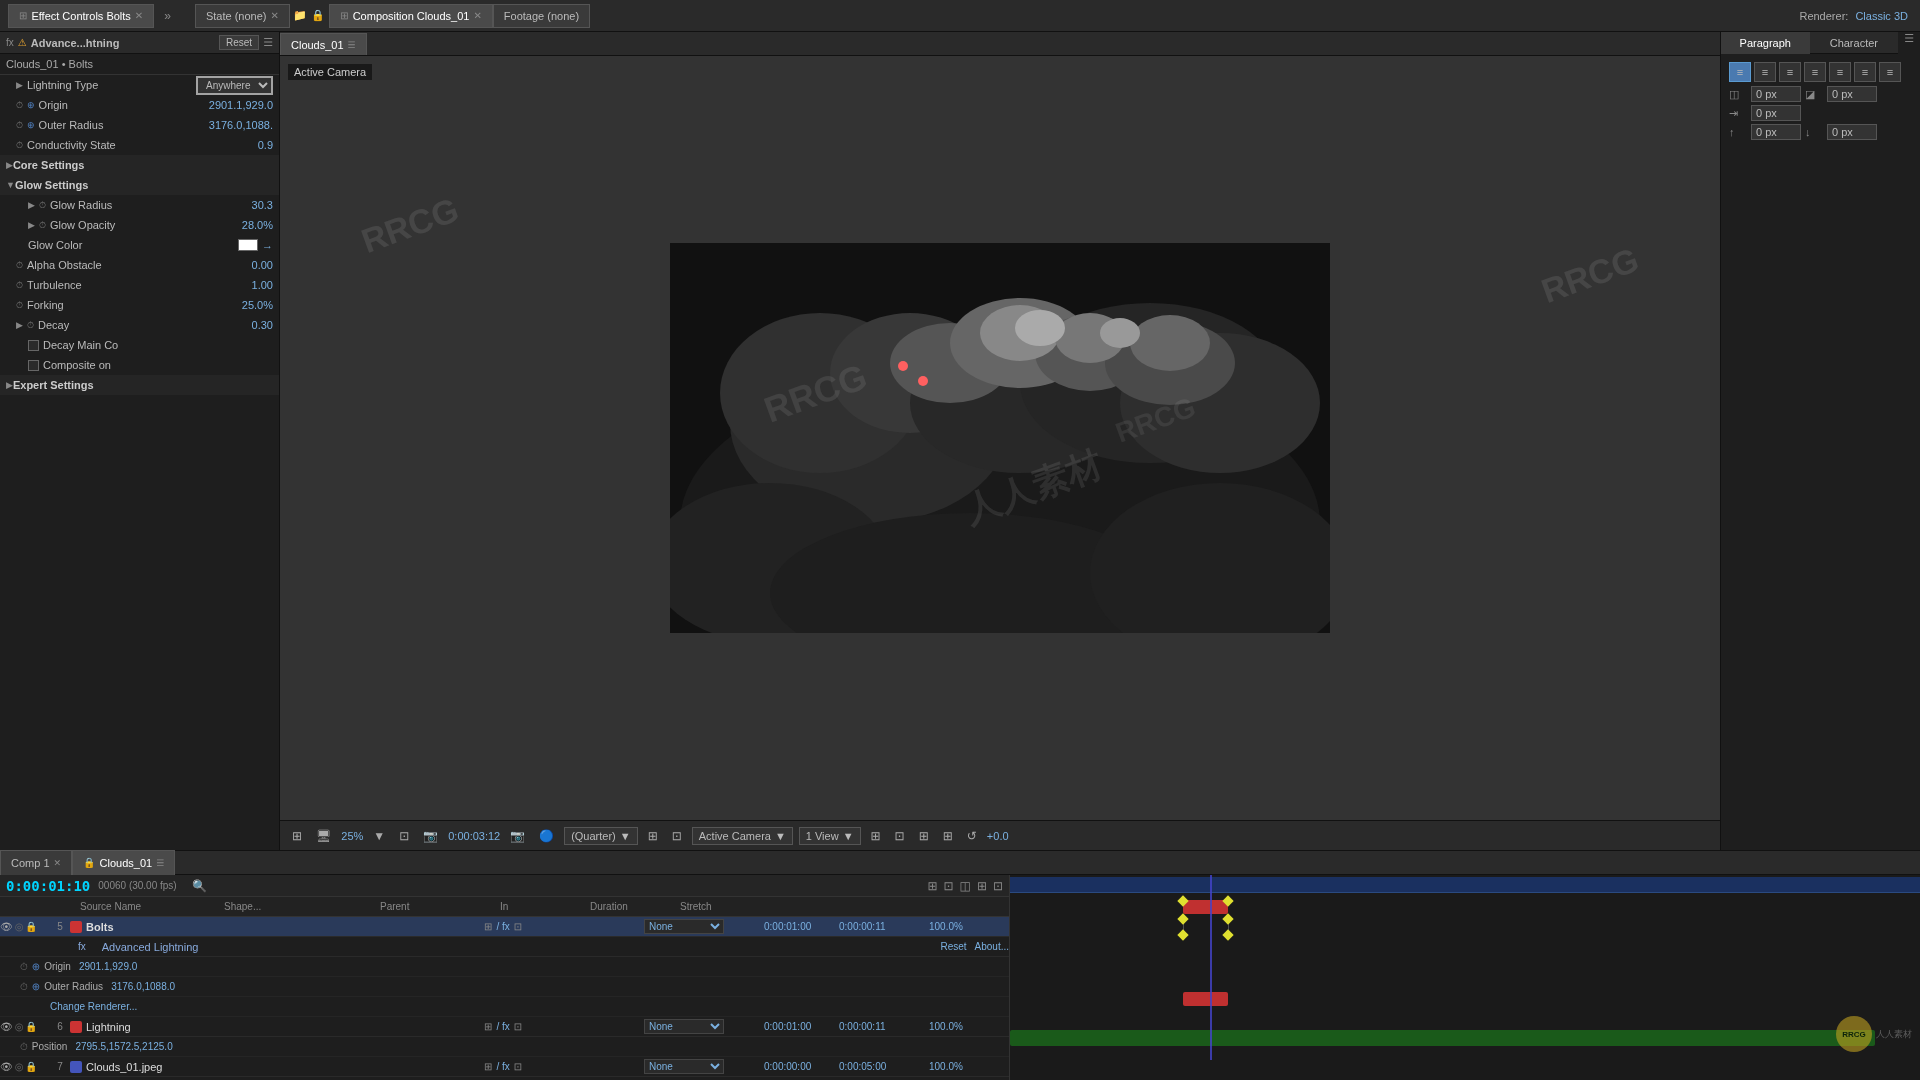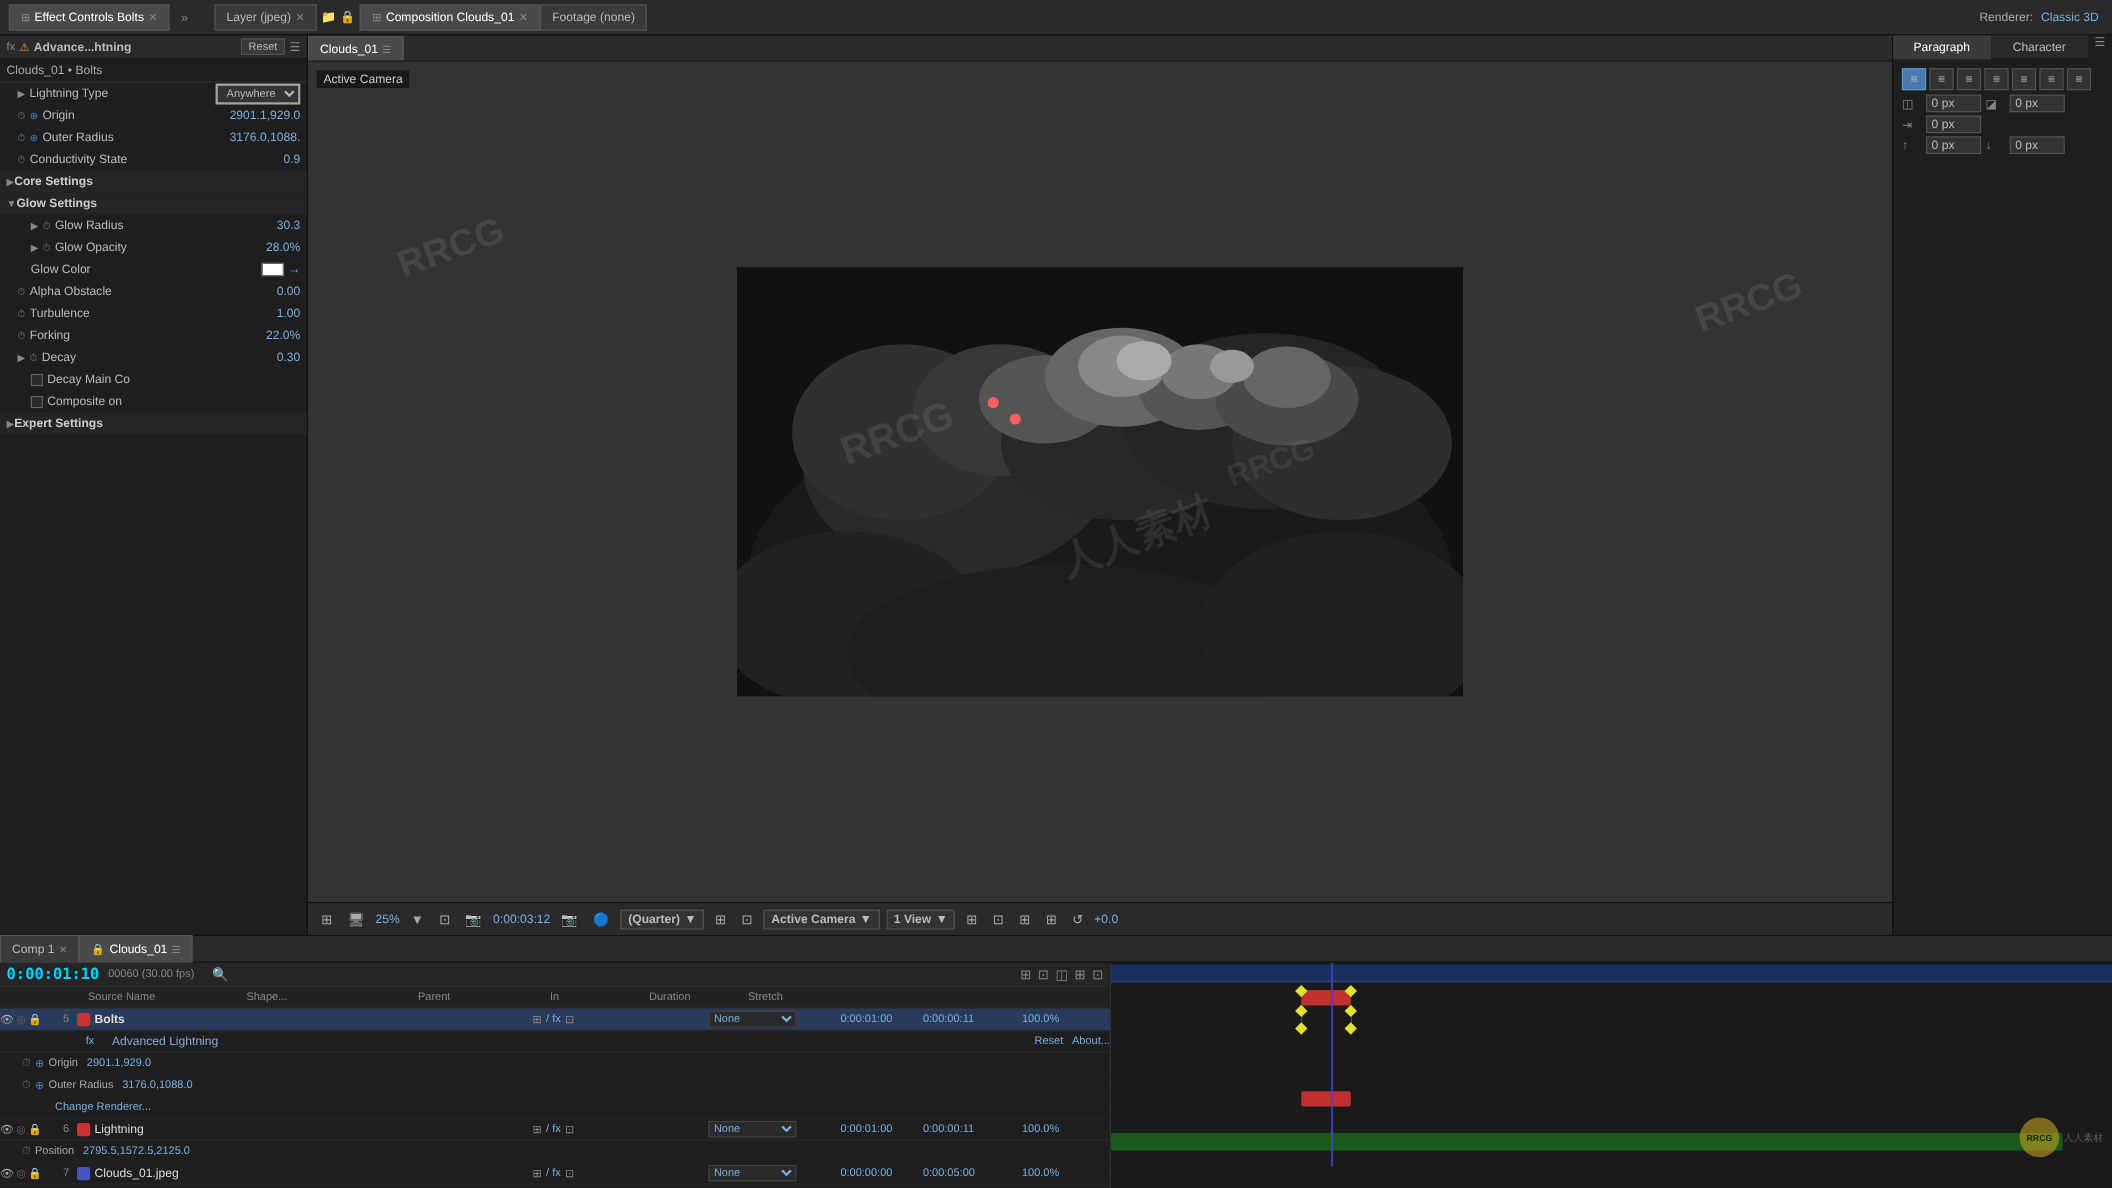--- a/index.html
+++ b/index.html
@@ -45,21 +45,21 @@
     .comp-tabs { display: flex; height: 24px; background: #2a2a2a; border-bottom: 1px solid #111; align-items: flex-end; }
     .comp-tab { display: flex; align-items: center; height: 22px; padding: 0 10px; background: #3a3a3a; border: 1px solid #555; font-size: 11px; color: #bbb; cursor: pointer; gap: 4px; }
     .comp-tab.active { background: #4a4a4a; color: #fff; border-bottom: none; }
     .viewer-area { flex: 1; background: #333; position: relative; display: flex; align-items: center; justify-content: center; }
     .active-camera-label { position: absolute; top: 8px; left: 8px; color: #ccc; font-size: 11px; background: rgba(0,0,0,0.5); padding: 2px 6px; }
     .viewer-image { width: 660px; height: 390px; background: #111; position: relative; overflow: hidden; }
     .lightning-dot { position: absolute; width: 10px; height: 10px; background: #ff6060; border-radius: 50%; }
     .viewer-controls { display: flex; align-items: center; height: 30px; background: #2a2a2a; border-top: 1px solid #111; padding: 0 8px; gap: 6px; font-size: 11px; color: #bbb; }
     .vc-btn { background: none; border: none; color: #aaa; cursor: pointer; font-size: 12px; padding: 2px 4px; }
     .vc-value { color: #7ab0e0; cursor: pointer; }
-    .vc-dropdown { display: flex; align-items: flex-start; background: #333; border: 1px solid #555; padding: 2px 6px; cursor: pointer; gap: 4px; color: #bbb; font-weight: bold; }
+    .vc-dropdown { display: flex; align-items: flex-start; background: #333; border: 1px solid #555; padding: 2px 6px; cursor: pointer; gap: 4px; color: #bbb; }
 
     
     .right-panel { width: 200px; background: #1e1e1e; border-left: 1px solid #111; display: flex; flex-direction: column; }
     .right-tabs { display: flex; height: 22px; }
     .right-tab { flex: 1; display: flex; align-items: center; justify-content: center; background: #2a2a2a; border-bottom: 1px solid #111; font-size: 11px; color: #bbb; cursor: pointer; }
     .right-tab.active { background: #3a3a3a; color: #fff; border-bottom: none; }
     .right-content { padding: 8px; }
     .align-row { display: flex; gap: 3px; margin-bottom: 4px; }
     .align-btn { width: 22px; height: 20px; background: #333; border: 1px solid #555; color: #bbb; cursor: pointer; display: flex; align-items: center; justify-content: center; font-size: 11px; }
     .align-btn.active { background: #4a7ab0; border-color: #5a9ad0; }
@@ -125,21 +125,21 @@
     <div class="tab active">
       <span style="color:#888;font-size:10px;">⊞</span>
       <span>Effect Controls Bolts</span>
       <span class="tab-close">✕</span>
     </div>
     <span style="color:#888;font-size:12px;cursor:pointer;padding:0 6px;">»</span>
   </div>
 
   <div style="display:flex;align-items:center;height:100%;margin-left:10px;gap:0;">
     <div class="tab">
-      <span>Layer (jpeg)</span>
+      <span>State (none)</span>
       <span class="tab-close">✕</span>
     </div>
     <div style="display:flex;align-items:center;gap:4px;padding:0 4px;">
       <span style="color:#888;font-size:11px;">📁</span>
       <span style="color:#888;font-size:11px;">🔒</span>
     </div>
     <div class="tab active">
       <span style="color:#888;font-size:10px;">⊞</span>
       <span>Composition Clouds_01</span>
       <span class="tab-close">✕</span>
@@ -234,21 +234,21 @@
 
       <div class="effect-row indent-1">
         <span class="stopwatch">⏱</span>
         <span class="effect-label">Turbulence</span>
         <span class="effect-value">1.00</span>
       </div>
 
       <div class="effect-row indent-1">
         <span class="stopwatch">⏱</span>
         <span class="effect-label">Forking</span>
-        <span class="effect-value">22.0%</span>
+        <span class="effect-value">25.0%</span>
       </div>
 
       <div class="effect-row indent-1">
         <span class="collapse-arrow">▶</span>
         <span class="stopwatch">⏱</span>
         <span class="effect-label">Decay</span>
         <span class="effect-value">0.30</span>
       </div>
 
       <div class="effect-row indent-2">

